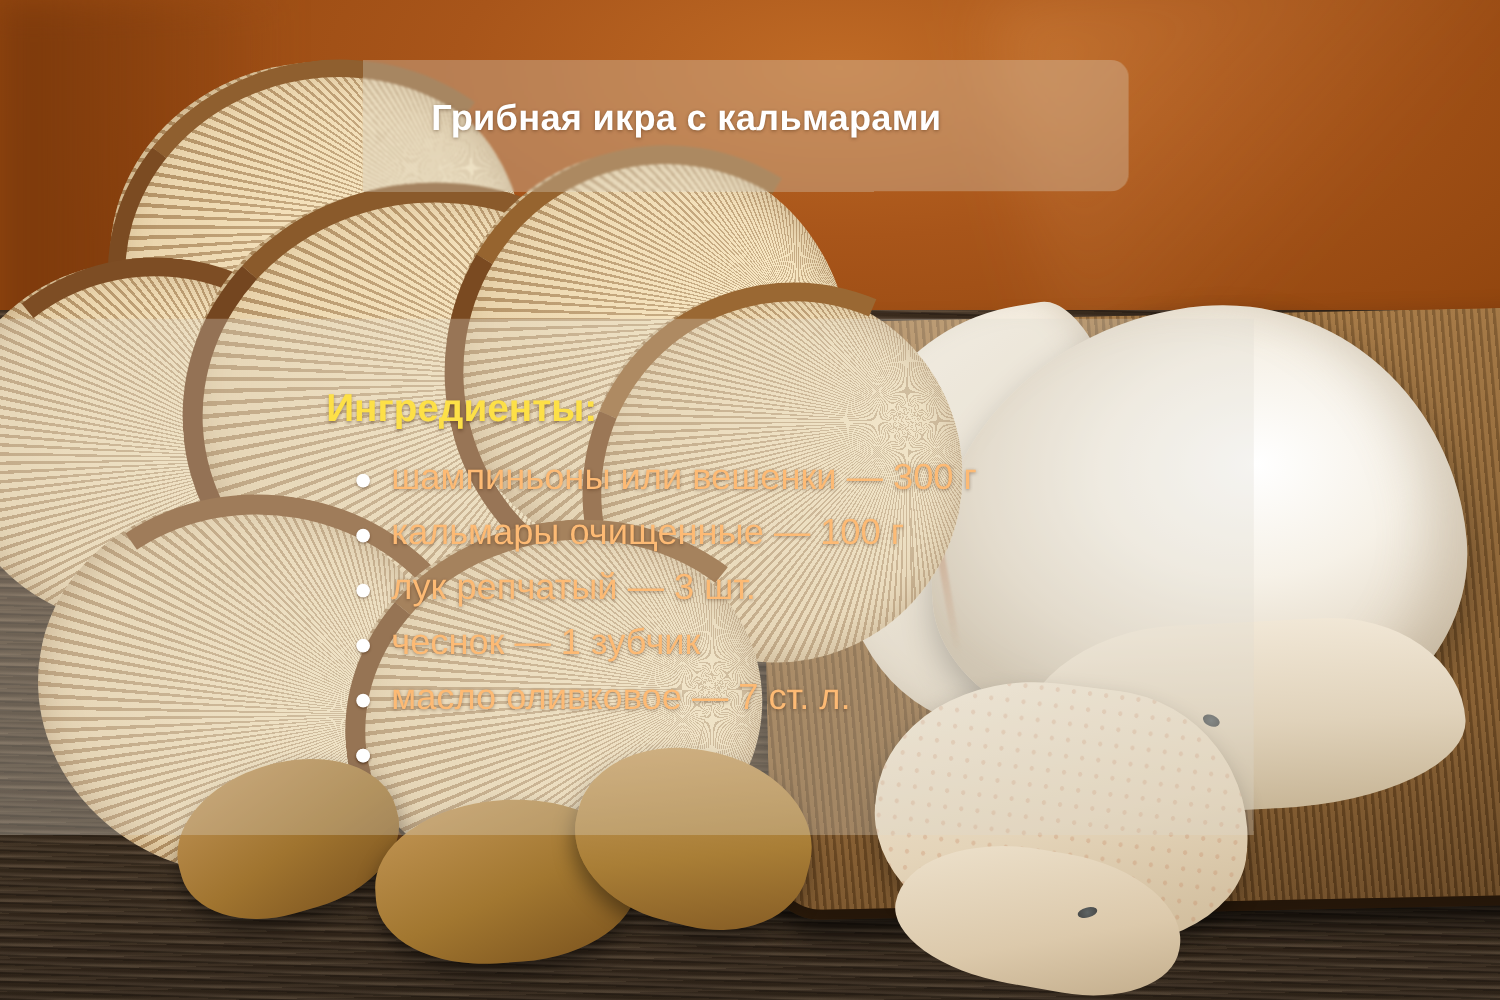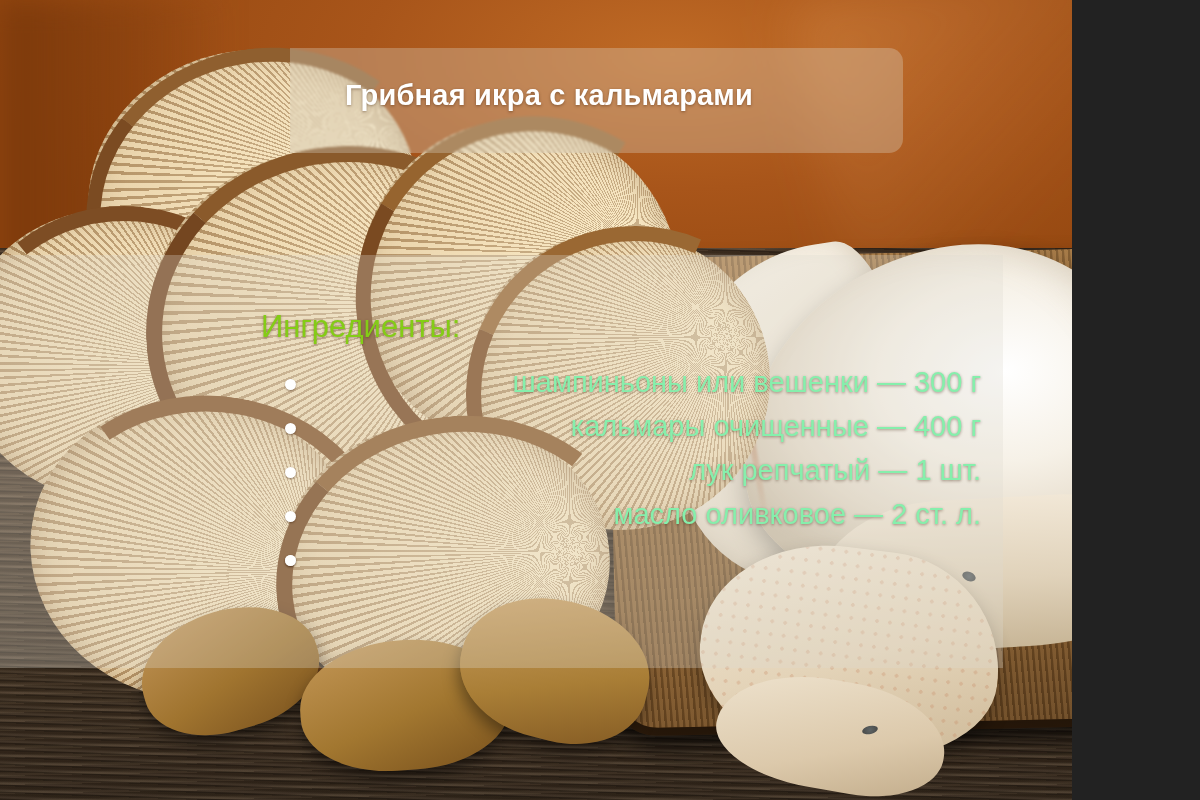--- a/index.html
+++ b/index.html
@@ -1,18 +1,18 @@
 <!DOCTYPE html>
 <html lang="ru"><head>
 <meta charset="utf-8">
 <title>Recipe Card</title>
 <style>
   html,body{margin:0;padding:0;background:#222;}
   #stage{
-    position:relative;width:1072px;height:800px;overflow:hidden;
+    position:relative;width:1200px;height:800px;overflow:hidden;
     font-family:"Liberation Sans","DejaVu Sans",sans-serif;
     background:#8d4615;
   }
 
   
   .photo{position:absolute;inset:0;overflow:hidden;}
 
   
   .bg-wall{
     position:absolute;left:0;top:0;width:1200px;height:300px;
@@ -137,34 +137,33 @@
     text-shadow:0 1px 3px rgba(60,30,10,.45);
     white-space:nowrap;
   }
 
   .ing-panel{
     position:absolute;left:0px;top:255px;width:1003px;height:413px;
     background:rgba(222,220,210,0.30);
   }
   .ing-head{
     position:absolute;left:261px;top:309px;
-    font-size:31px;font-weight:normal;color:#84cc16;
+    font-size:31px;font-weight:bold;color:#fde047;
     text-shadow:0 1px 3px rgba(60,30,10,.45);
     white-space:nowrap;
   }
   .ing-list{
     position:absolute;left:281px;top:360px;width:700px;
     margin:0;padding:0;list-style:none;
   }
   .ing-list li{
     position:relative;padding-left:32px;
-    font-size:29px;color:#86efac;line-height:44px;
+    font-size:29px;color:#fdba74;line-height:44px;
     text-shadow:0 1px 3px rgba(60,30,10,.45);
     white-space:nowrap;
-    text-align:right;
   }
   .ing-list li .dot{
     position:absolute;left:4px;top:19px;width:11px;height:11px;
     border-radius:50%;background:#ffffff;
     box-shadow:0 1px 2px rgba(60,30,10,.45);
   }
 </style>
 </head>
 <body>
 
@@ -218,20 +217,21 @@
   </div>
 
   <div class="title-panel"></div>
   <div class="title-text">Грибная икра с кальмарами</div>
 
   <div class="ing-panel"></div>
   <div class="ing-head">Ингредиенты:</div>
 
   <ul class="ing-list" id="ing-list">
       <li><span class="dot"></span><span>шампиньоны или вешенки — 300 г</span></li>
-      <li><span class="dot"></span><span>кальмары очищенные — 400 г</span></li>
-      <li><span class="dot"></span><span>лук репчатый — 1 шт.</span></li>
-      <li><span class="dot"></span><span>масло оливковое — 2 ст. л.</span></li>
+      <li><span class="dot"></span><span>кальмары очищенные — 100 г</span></li>
+      <li><span class="dot"></span><span>лук репчатый — 3 шт.</span></li>
+      <li><span class="dot"></span><span>чеснок — 1 зубчик</span></li>
+      <li><span class="dot"></span><span>масло оливковое — 7 ст. л.</span></li>
       <li><span class="dot"></span></li>
       <li><span class="dot"></span></li>
     </ul>
 
 </div>
 
 </body></html>

